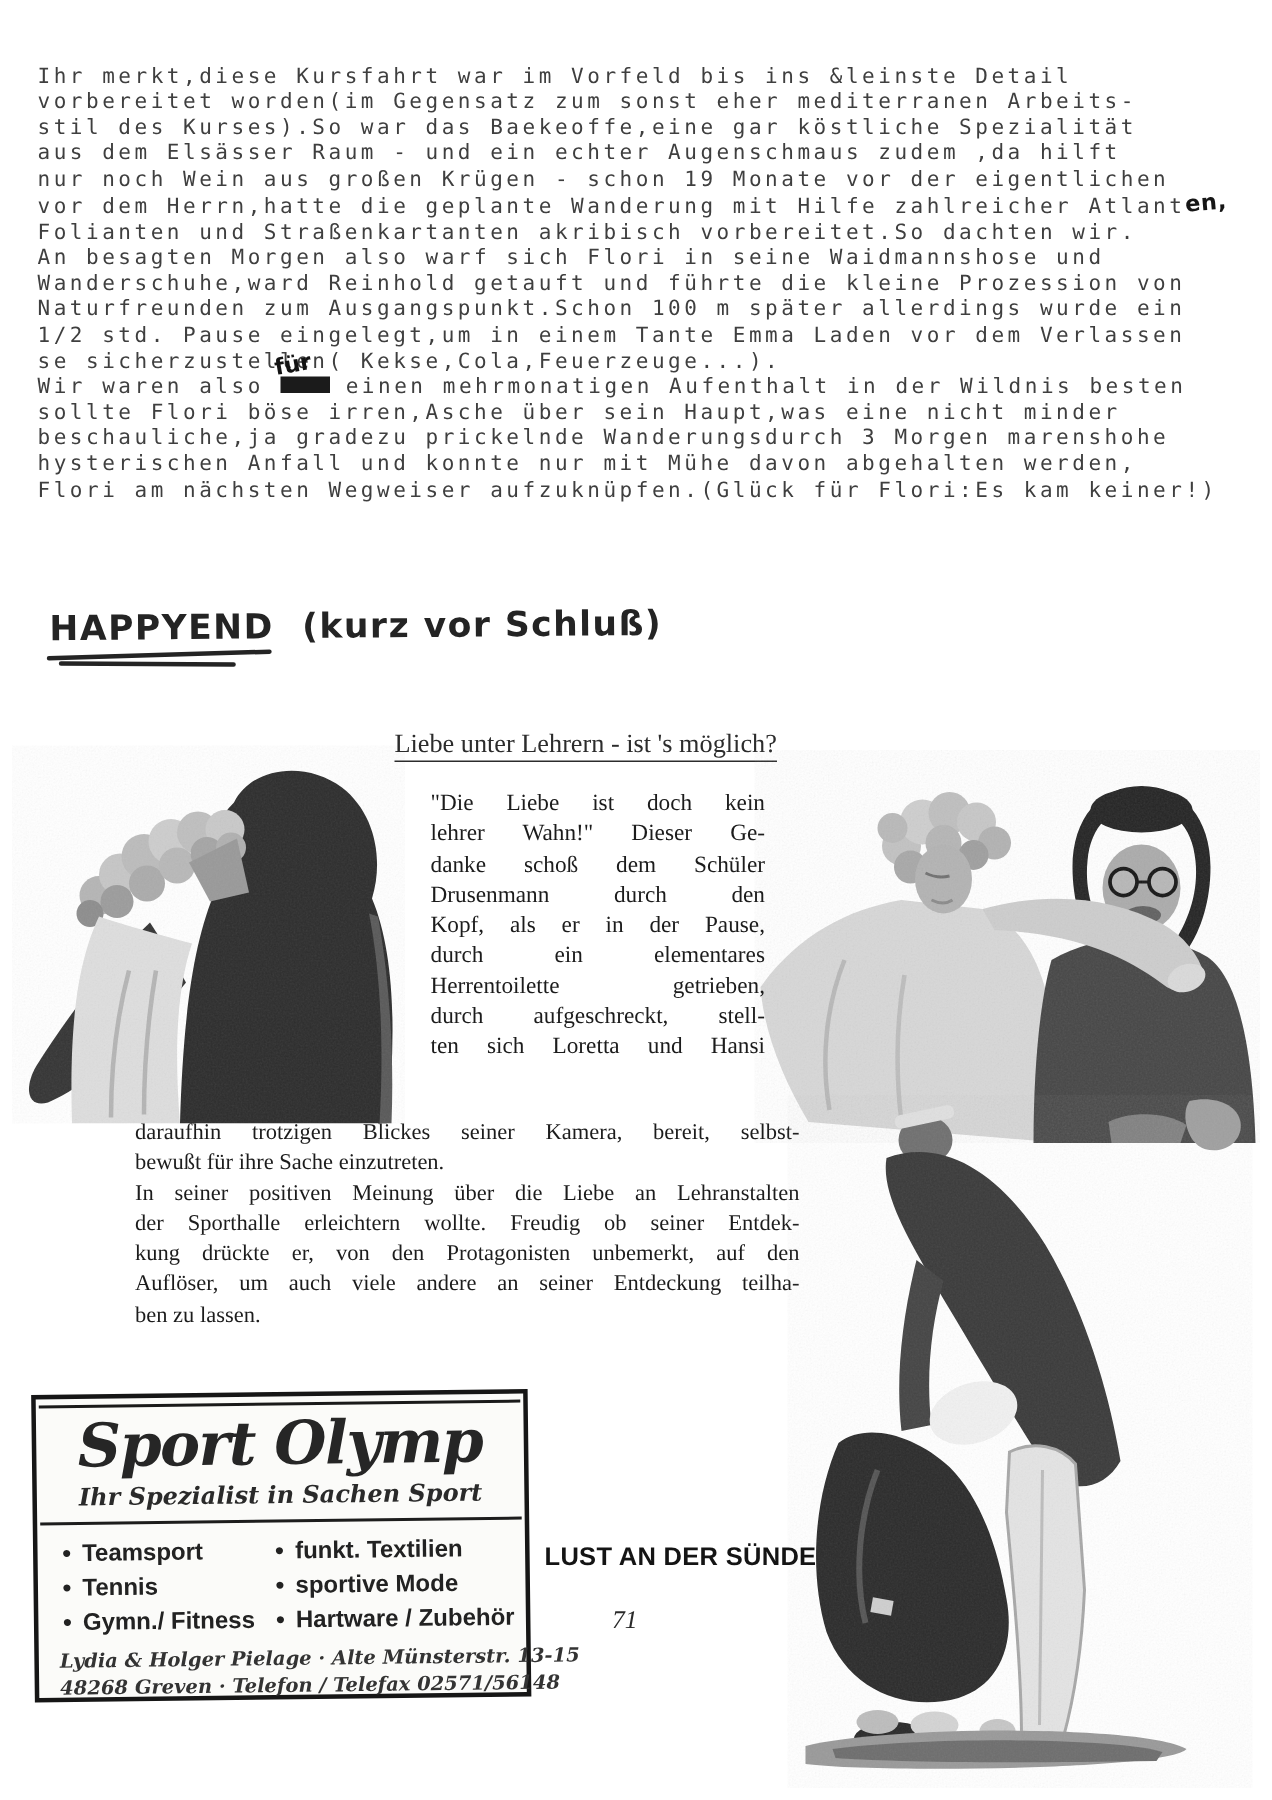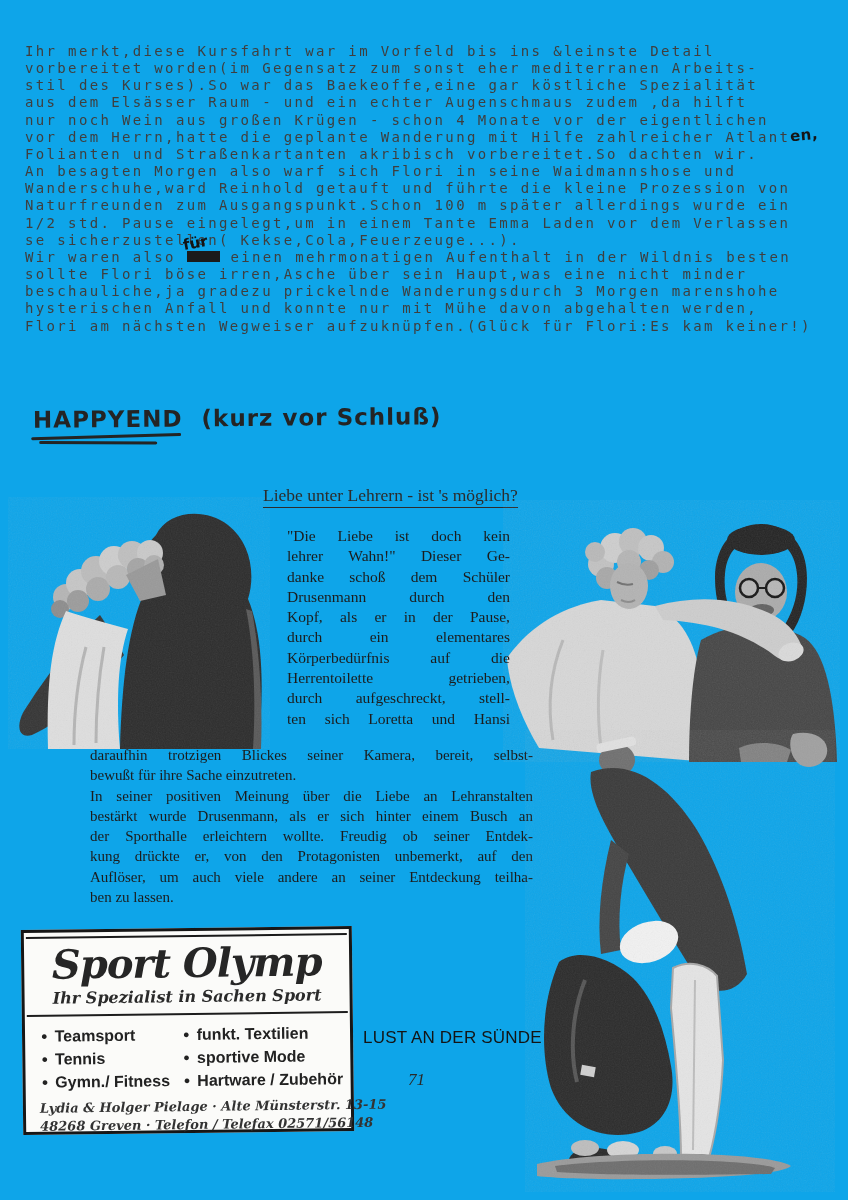--- a/index.html
+++ b/index.html
@@ -1,18 +1,18 @@
 <!DOCTYPE html>
 <html><head>
 <meta charset="utf-8">
 <style>
   html,body { margin:0; padding:0; background:#e8e8e8; }
   .page {
     position:relative; width:848px; height:1200px; margin:0 auto;
-    background:#0ea5e9; overflow:hidden;
+    background:#ffffff; overflow:hidden;
     font-family:"Liberation Serif", serif; color:#1e1e1e;
   }
   
   .typewriter {
     position:absolute; left:25px; top:43px;
     font-family:"DejaVu Sans Mono", monospace;
     font-size:14px; letter-spacing:2.35px; color:#3f3f3f;
   }
   .twline { line-height:17.15px; white-space:pre; }
   .hand-inline {
@@ -84,21 +84,21 @@
   }
   .bullet { display:inline-block; font-size:11px; vertical-align:2px; margin-right:7px; color:#222; }
   .ad-address {
     margin-top:6px; padding-left:14px;
     font-family:"DejaVu Serif", serif; font-style:italic; font-weight:bold;
     font-size:13px; line-height:18px; color:#333; white-space:nowrap;
   }
   
   .lust-caption {
     position:absolute; left:363px; top:1028px;
-    font-family:"Liberation Sans", sans-serif; font-weight:normal;
+    font-family:"Liberation Sans", sans-serif; font-weight:bold;
     font-size:17px; letter-spacing:0.2px; color:#141414; white-space:nowrap;
   }
   .page-number {
     position:absolute; left:408px; top:1070px;
     font-size:17px; color:#2a2a2a;font-style:italic;
   }
 </style>
 </head>
 <body>
 
@@ -112,21 +112,21 @@
       </filter>
     </defs>
   </svg>
 
   <div class="typewriter">
     <div>
         <div class="twline">Ihr merkt,diese Kursfahrt war im Vorfeld bis ins &amp;leinste Detail</div>
         <div class="twline">vorbereitet worden(im Gegensatz zum sonst eher mediterranen Arbeits-</div>
         <div class="twline">stil des Kurses).So war das Baekeoffe,eine gar köstliche Spezialität</div>
         <div class="twline">aus dem Elsässer Raum - und ein echter Augenschmaus zudem ,da hilft</div>
-        <div class="twline">nur noch Wein aus großen Krügen - schon 4 Monate vor der eigentlichen</div>
+        <div class="twline">nur noch Wein aus großen Krügen - schon 19 Monate vor der eigentlichen</div>
       </div>
     <div class="twline"><span>vor dem Herrn,hatte die geplante Wanderung mit Hilfe zahlreicher Atlant</span><span class="hand-inline">en,</span></div>
     <div>
         <div class="twline">Folianten und Straßenkartanten akribisch vorbereitet.So dachten wir.</div>
         <div class="twline">An besagten Morgen also warf sich Flori in seine Waidmannshose und</div>
         <div class="twline">Wanderschuhe,ward Reinhold getauft und führte die kleine Prozession von</div>
         <div class="twline">Naturfreunden zum Ausgangspunkt.Schon 100 m später allerdings wurde ein</div>
         <div class="twline">1/2 std. Pause eingelegt,um in einem Tante Emma Laden vor dem Verlassen</div>
         <div class="twline">se sicherzustellen( Kekse,Cola,Feuerzeuge...).</div>
       </div>
@@ -211,35 +211,33 @@
   </div>
 
   <div class="article-column">
     <div>
         <div class="just">"Die Liebe ist doch kein</div>
         <div class="just">lehrer Wahn!" Dieser Ge-</div>
         <div class="just">danke schoß dem Schüler</div>
         <div class="just">Drusenmann durch den</div>
         <div class="just">Kopf, als er in der Pause,</div>
         <div class="just">durch ein elementares</div>
-        <div class="just">Körperbedürfnis auf die</div>
         <div class="just">Herrentoilette getrieben,</div>
         <div class="just">durch aufgeschreckt, stell-</div>
         <div class="just">ten sich Loretta und Hansi</div>
       </div>
   </div>
 
   <div class="article-wide">
     <div>
         <div class="just">daraufhin trotzigen Blickes seiner Kamera, bereit, selbst-</div>
       </div>
     <div>bewußt für ihre Sache einzutreten.</div>
     <div>
         <div class="just">In seiner positiven Meinung über die Liebe an Lehranstalten</div>
-        <div class="just">bestärkt wurde Drusenmann, als er sich hinter einem Busch an</div>
         <div class="just">der Sporthalle erleichtern wollte. Freudig ob seiner Entdek-</div>
         <div class="just">kung drückte er, von den Protagonisten unbemerkt, auf den</div>
         <div class="just">Auflöser, um auch viele andere an seiner Entdeckung teilha-</div>
       </div>
     <div>ben zu lassen.</div>
   </div>
 
   <div class="photo" style="left:525px; top:730px;">
     <svg width="310" height="462" viewBox="0 0 310 462">
       <path d="M268,4 C284,0 300,6 302,18 C304,30 292,40 278,36 C266,32 262,12 268,4 Z" fill="#a0a0a0"></path>

